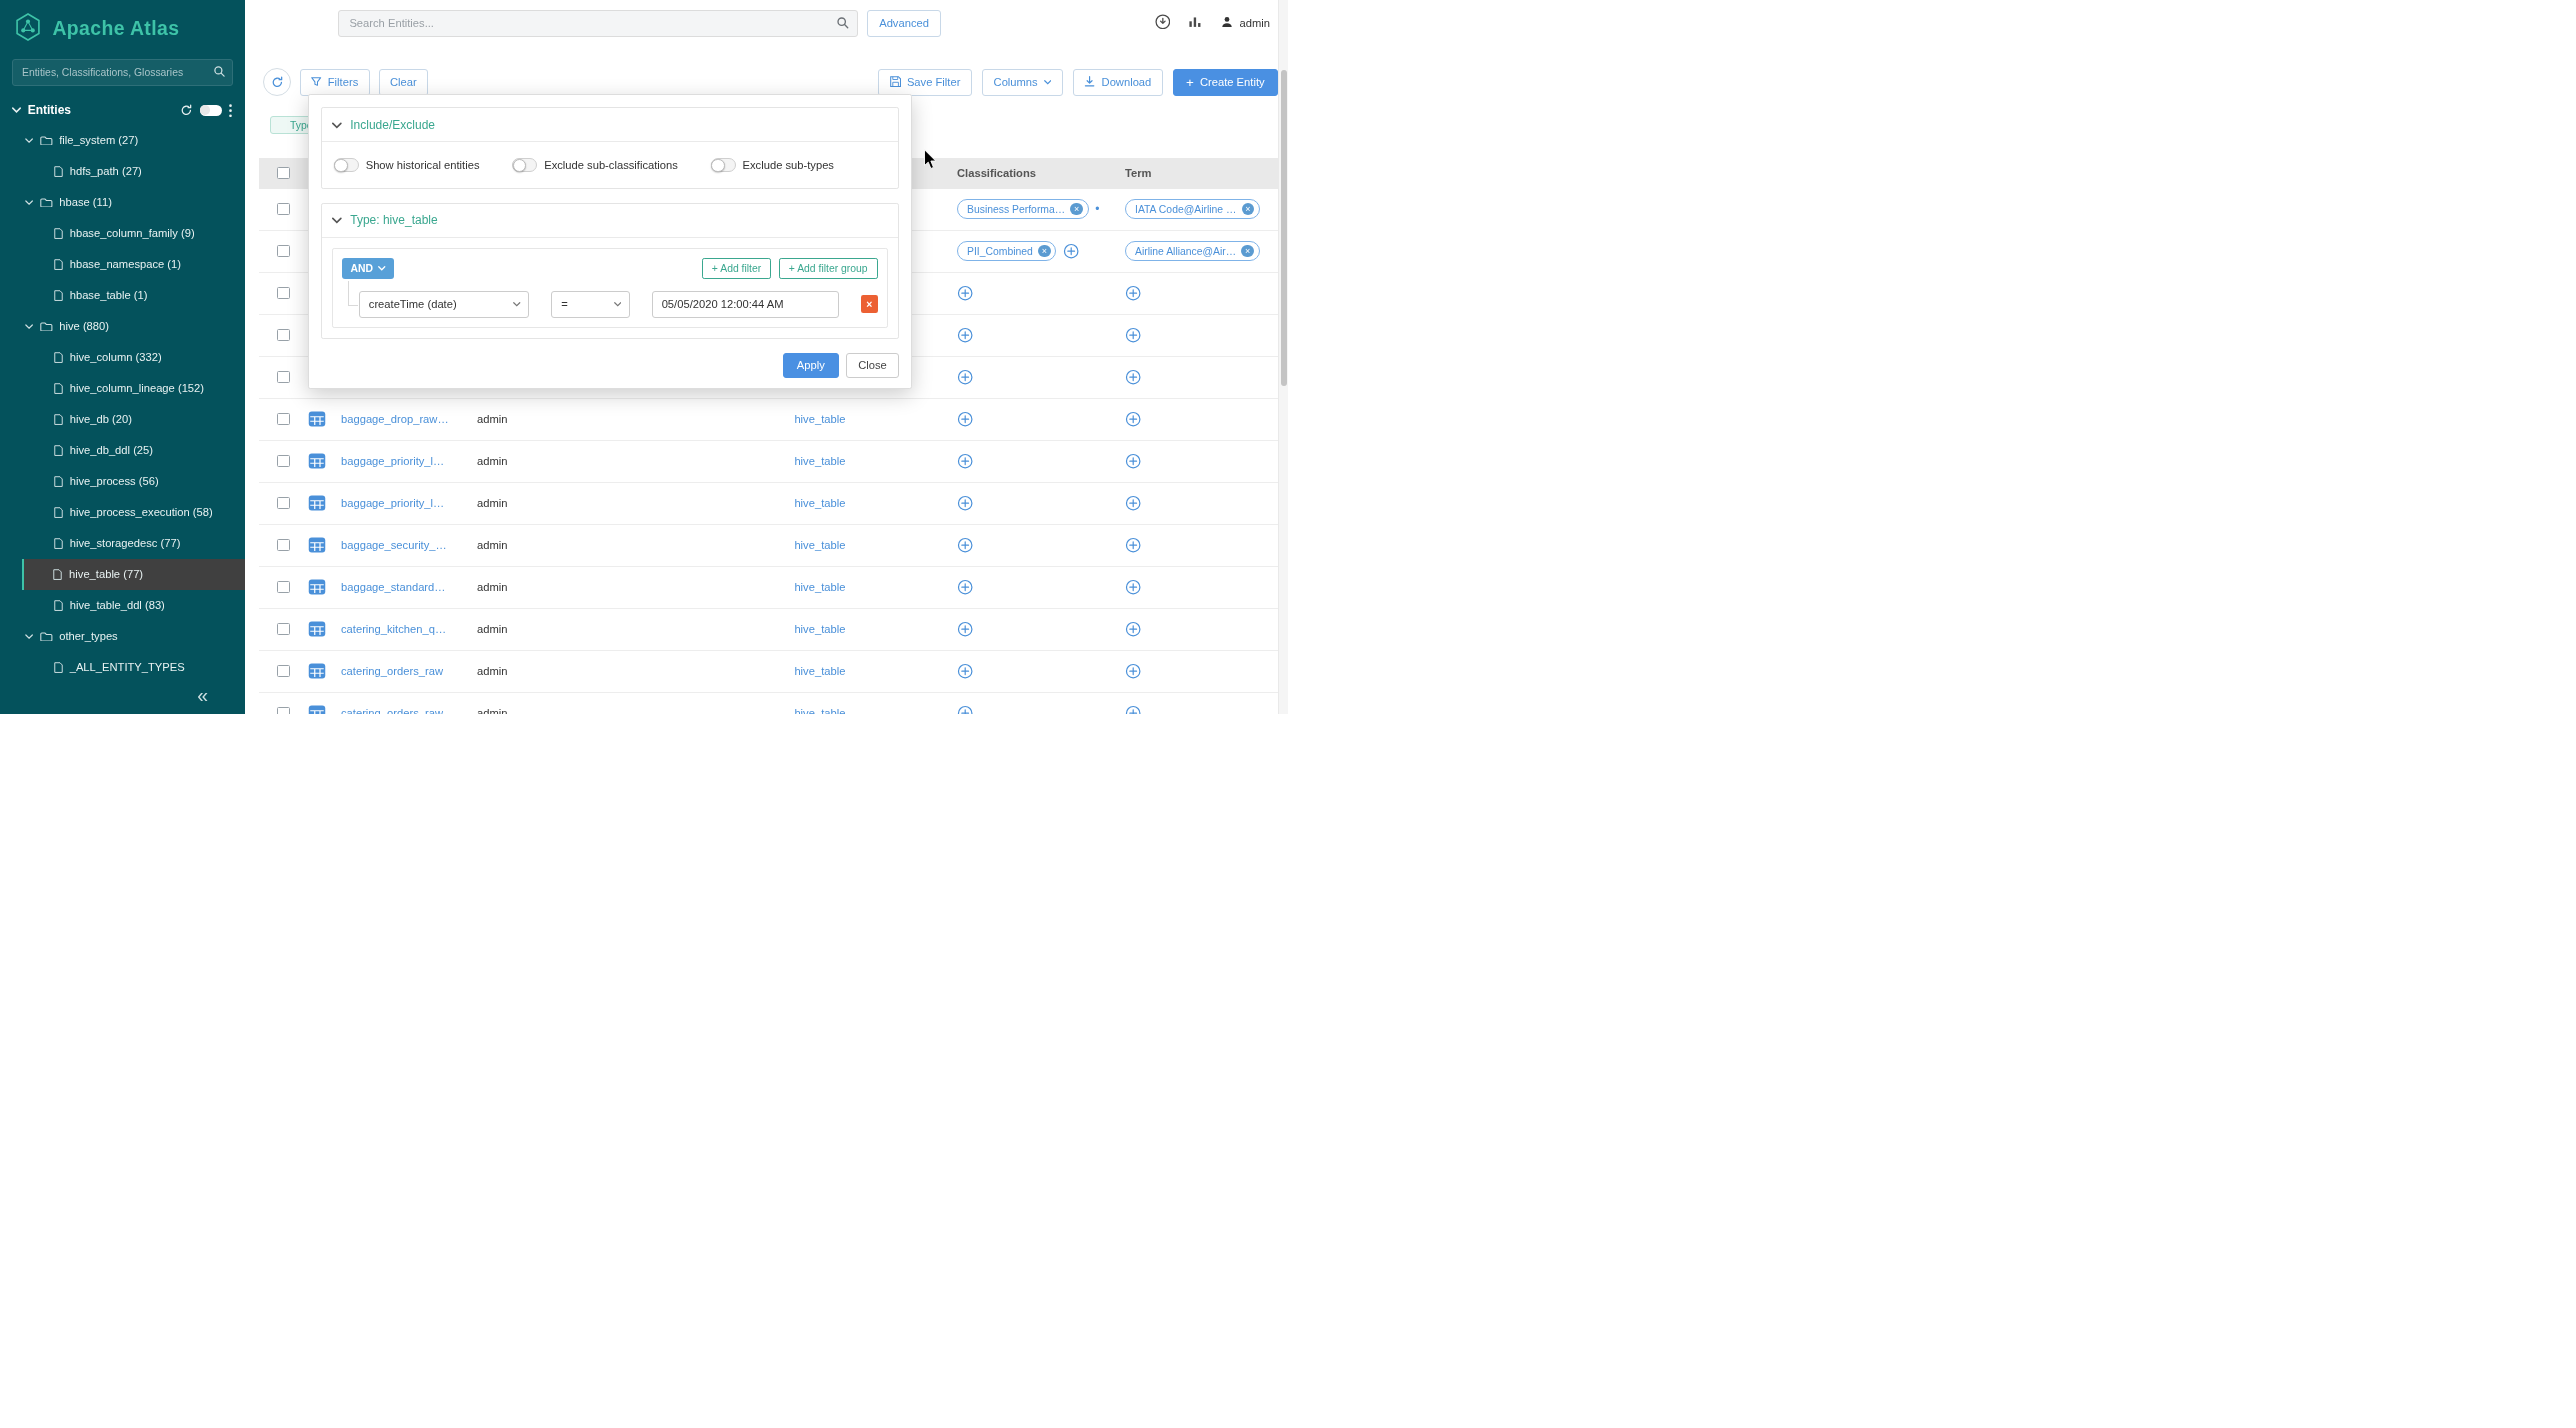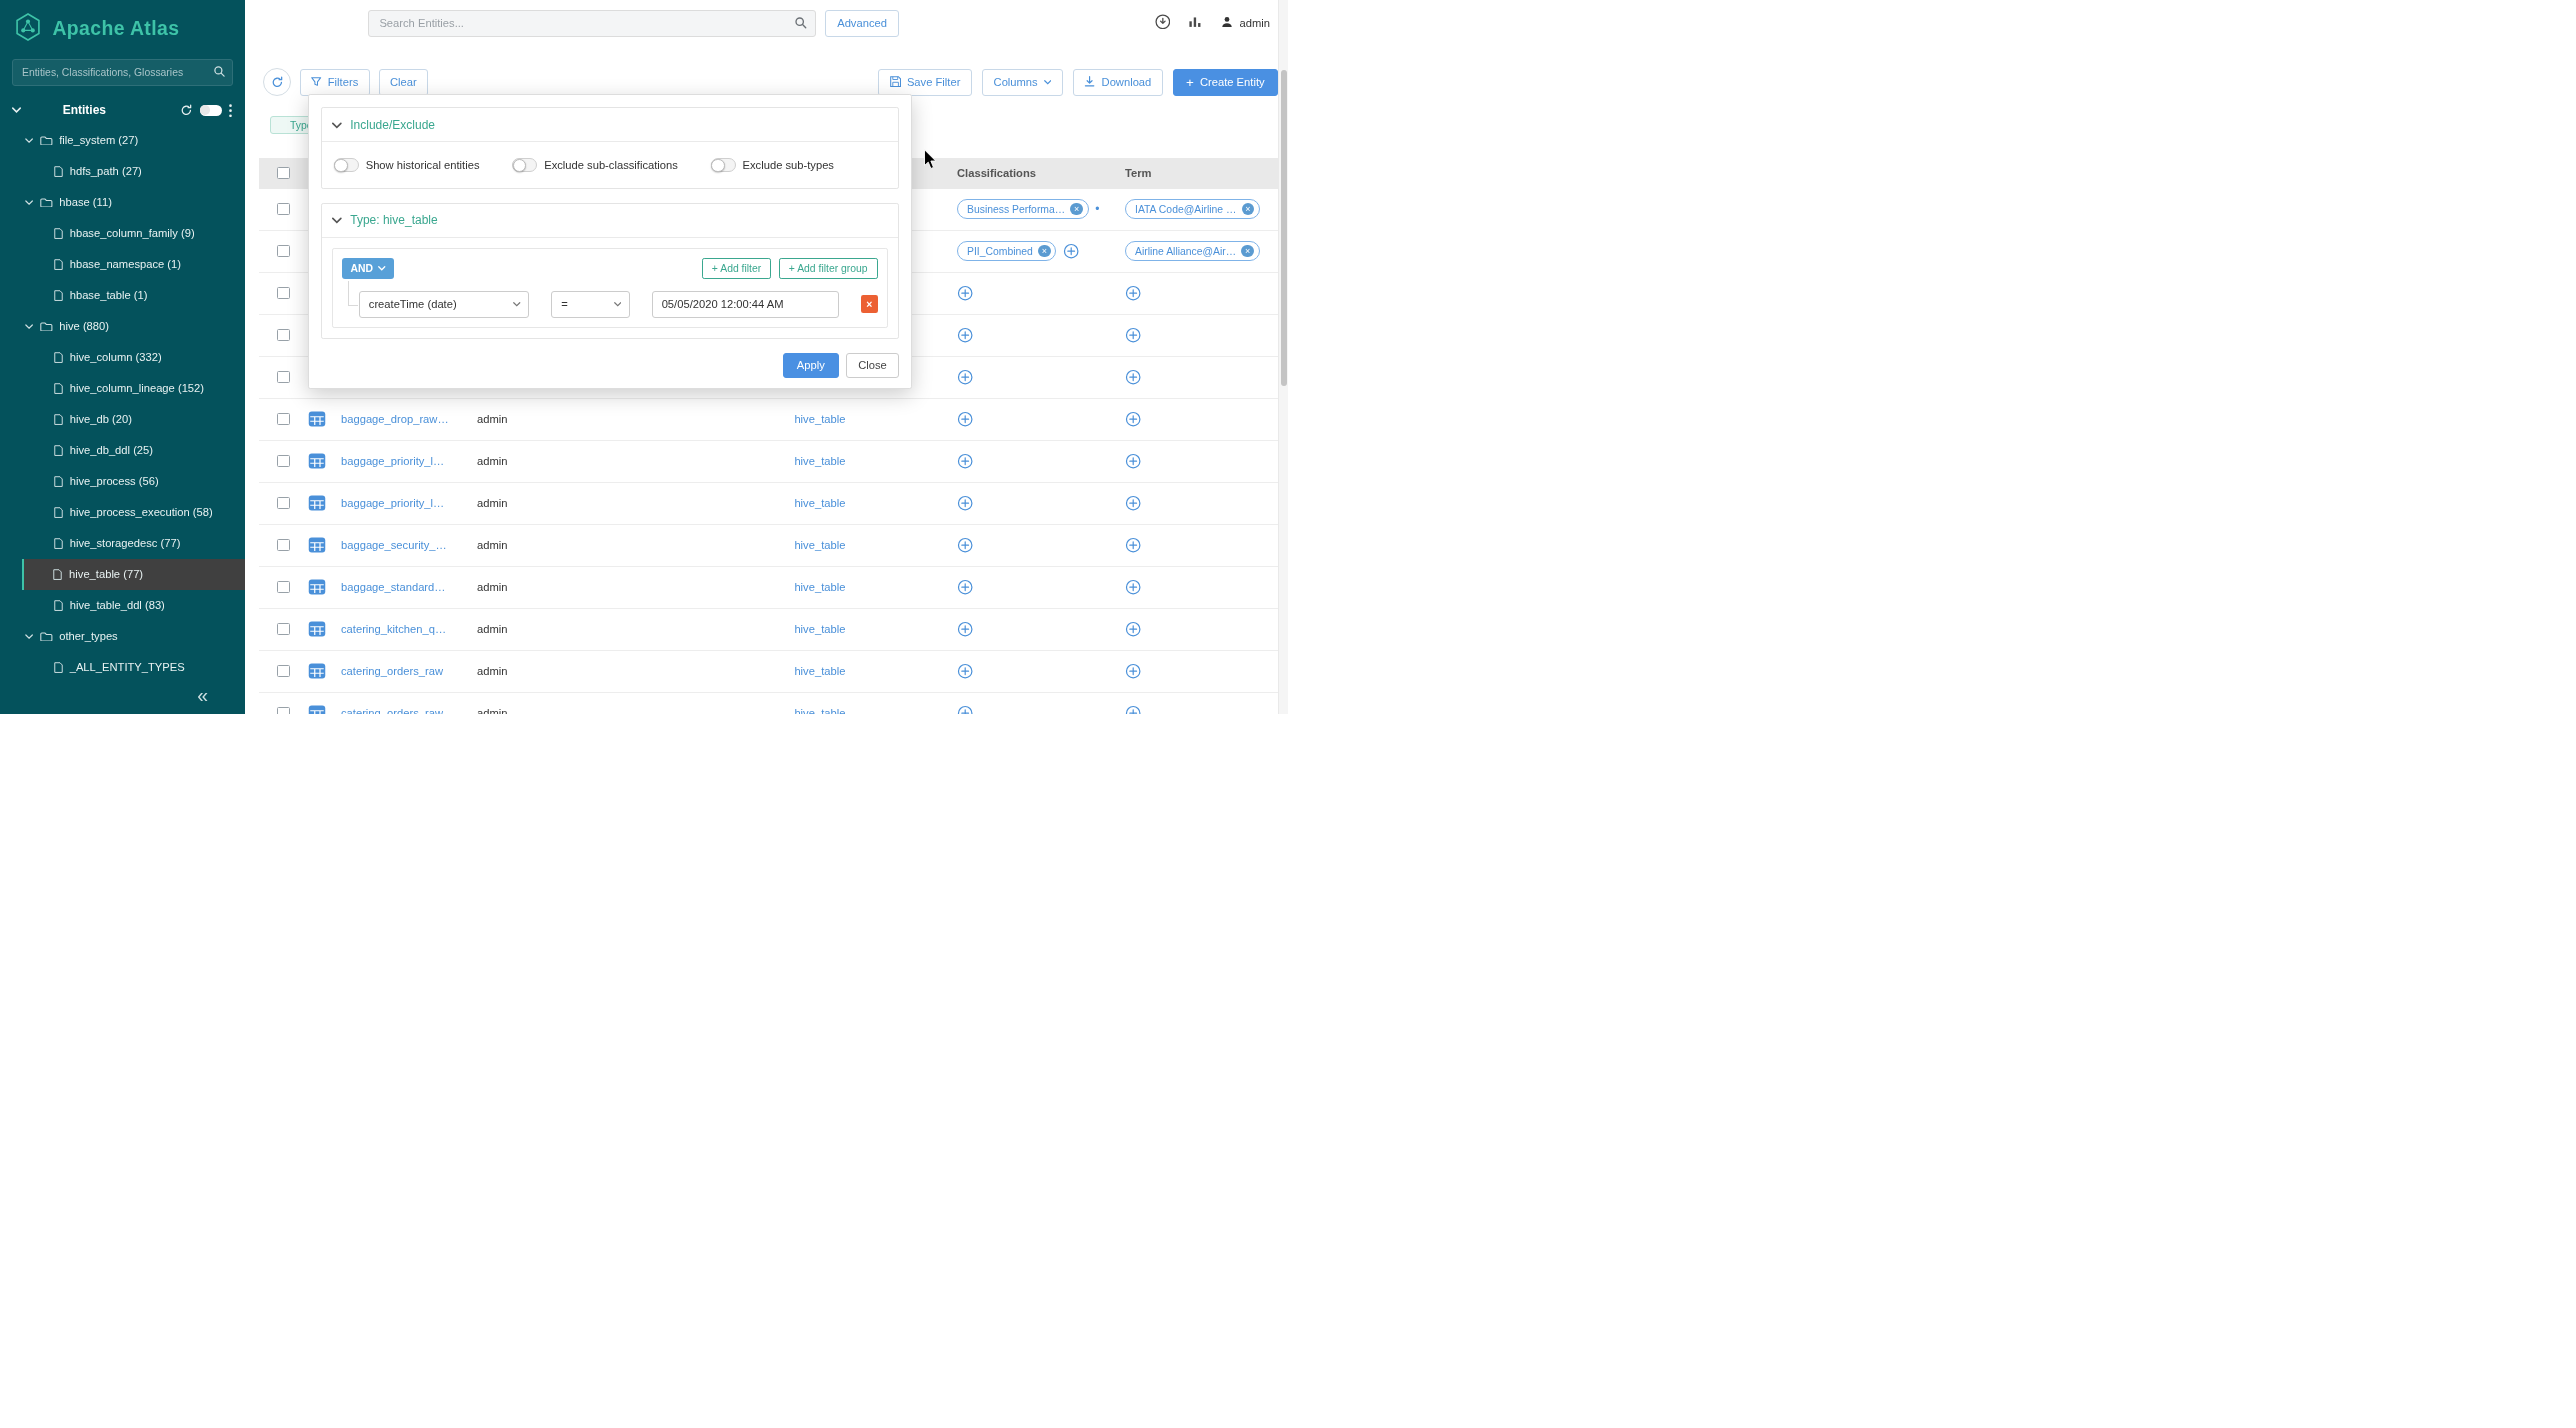--- a/index.html
+++ b/index.html
@@ -12,38 +12,38 @@
   .sidebar { width:245px; flex-shrink:0; background:#04525c; color:#e6eff0;
     display:flex; flex-direction:column; position:relative; }
   .logo-row { display:flex; align-items:center; gap:9px; padding:12px 13.4px 9px; }
   .logo-text { font-size:19.4px; font-weight:bold; color:#3ec3a8; letter-spacing:0.4px; }
   .side-search { margin:4.5px 12px 10.4px; position:relative; }
   .side-search input { width:100%; height:27px; background:rgba(255,255,255,.07);
     border:0.7px solid #2e6f78; border-radius:3px; color:#dfe9ea; padding:0 27px 0 9px; font-size:10.4px; outline:none; }
   .side-search input::placeholder { color:#a8c4c8; }
   .side-search .mag { position:absolute; right:7.5px; top:6.7px; color:#cfe0e2; }
   .tree-header { display:flex; align-items:center; gap:6.7px; padding:7.5px 13.4px 7.5px 12px; }
-  .tree-header .th-title { font-size:12px; font-weight:bold; color:#fff;margin-left:35px; }
+  .tree-header .th-title { font-size:12px; font-weight:bold; color:#fff; }
   .tree-header .spacer { flex:1; }
   .tree-header .hicon { color:#e6eff0; display:flex; align-items:center; cursor:pointer; }
   .side-toggle { width:22.4px; height:11.2px; background:#fff; border-radius:6px; position:relative; cursor:pointer; }
   .side-toggle .knob { position:absolute; left:0.7px; top:0.7px; width:9.7px; height:9.7px; border-radius:50%; background:#e8e8e8; }
   .tree { flex:1; overflow:hidden; font-size:11.2px; }
   .tree-item { display:flex; align-items:center; height:31px; gap:6.7px; color:#e9f2f2; cursor:pointer; white-space:nowrap; }
   .tree-item.l1 { padding-left:25px; }
   .tree-item.l2 { padding-left:54px; }
   .tree-item.selected { margin-left:22.4px; border-left:2.2px solid #3ec3a8; background:#404040; }
   .tree-item.selected.l2 { padding-left:29px; }
   .ti-chev, .ti-ico { display:flex; align-items:center; color:#cfe0e2; }
   .collapse-btn { position:absolute; bottom:9px; right:37px; font-size:19.4px; color:#cfe0e2; cursor:pointer; line-height:1; }
 
   
   main { flex:1; position:relative; overflow:hidden; }
   .topbar { height:46px; display:flex; align-items:center; padding:0 18px; }
-  .main-search { position:relative; width:448px; margin-left:105px; }
+  .main-search { position:relative; width:520px; margin-left:75px; }
   .main-search input { width:100%; height:27px; background:#f4f5f6; border:0.7px solid #dcdcdc;
     border-radius:3px; padding:0 30px 0 10.4px; font-size:11.2px; color:#333; outline:none; }
   .main-search input::placeholder { color:#9aa0a6; }
   .main-search .mag { position:absolute; right:9px; top:6.7px; color:#6b7075; }
   .adv-btn { margin-left:9px; height:27px; padding:0 11.2px; background:#fff; border:0.7px solid #c8d8e8;
     border-radius:3px; color:#4a90d9; font-size:11.2px; cursor:pointer; }
   .top-right { margin-left:auto; display:flex; align-items:center; gap:18px; color:#4a4a4a; }
   .user-chip { display:flex; align-items:center; gap:5.2px; font-size:11.2px; color:#333; cursor:pointer; }
 
   

